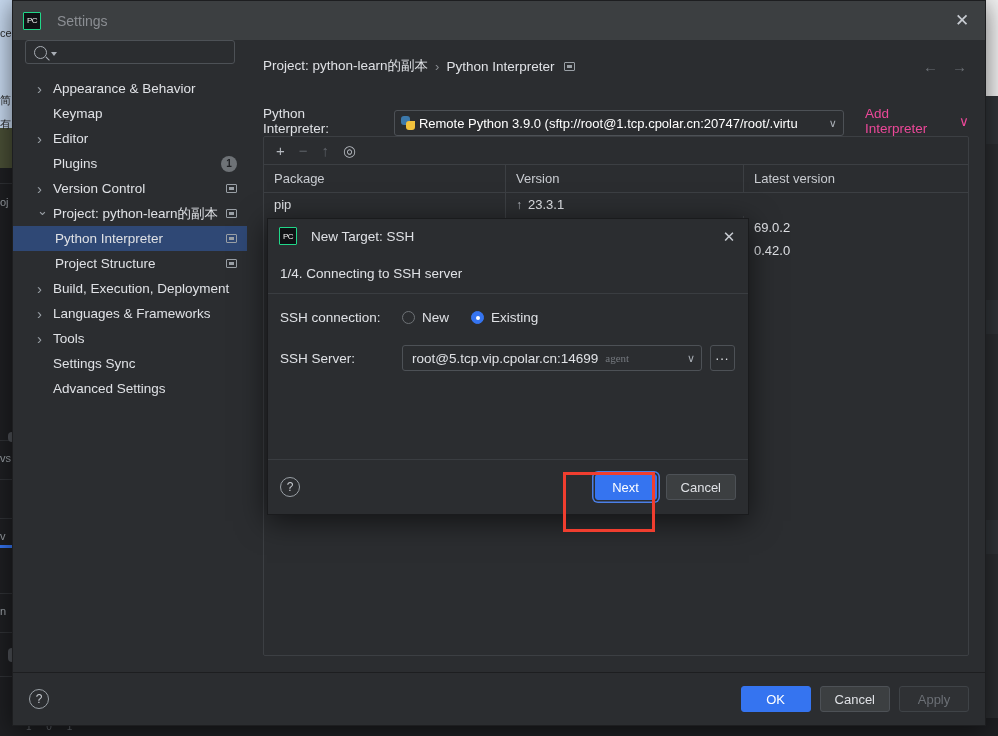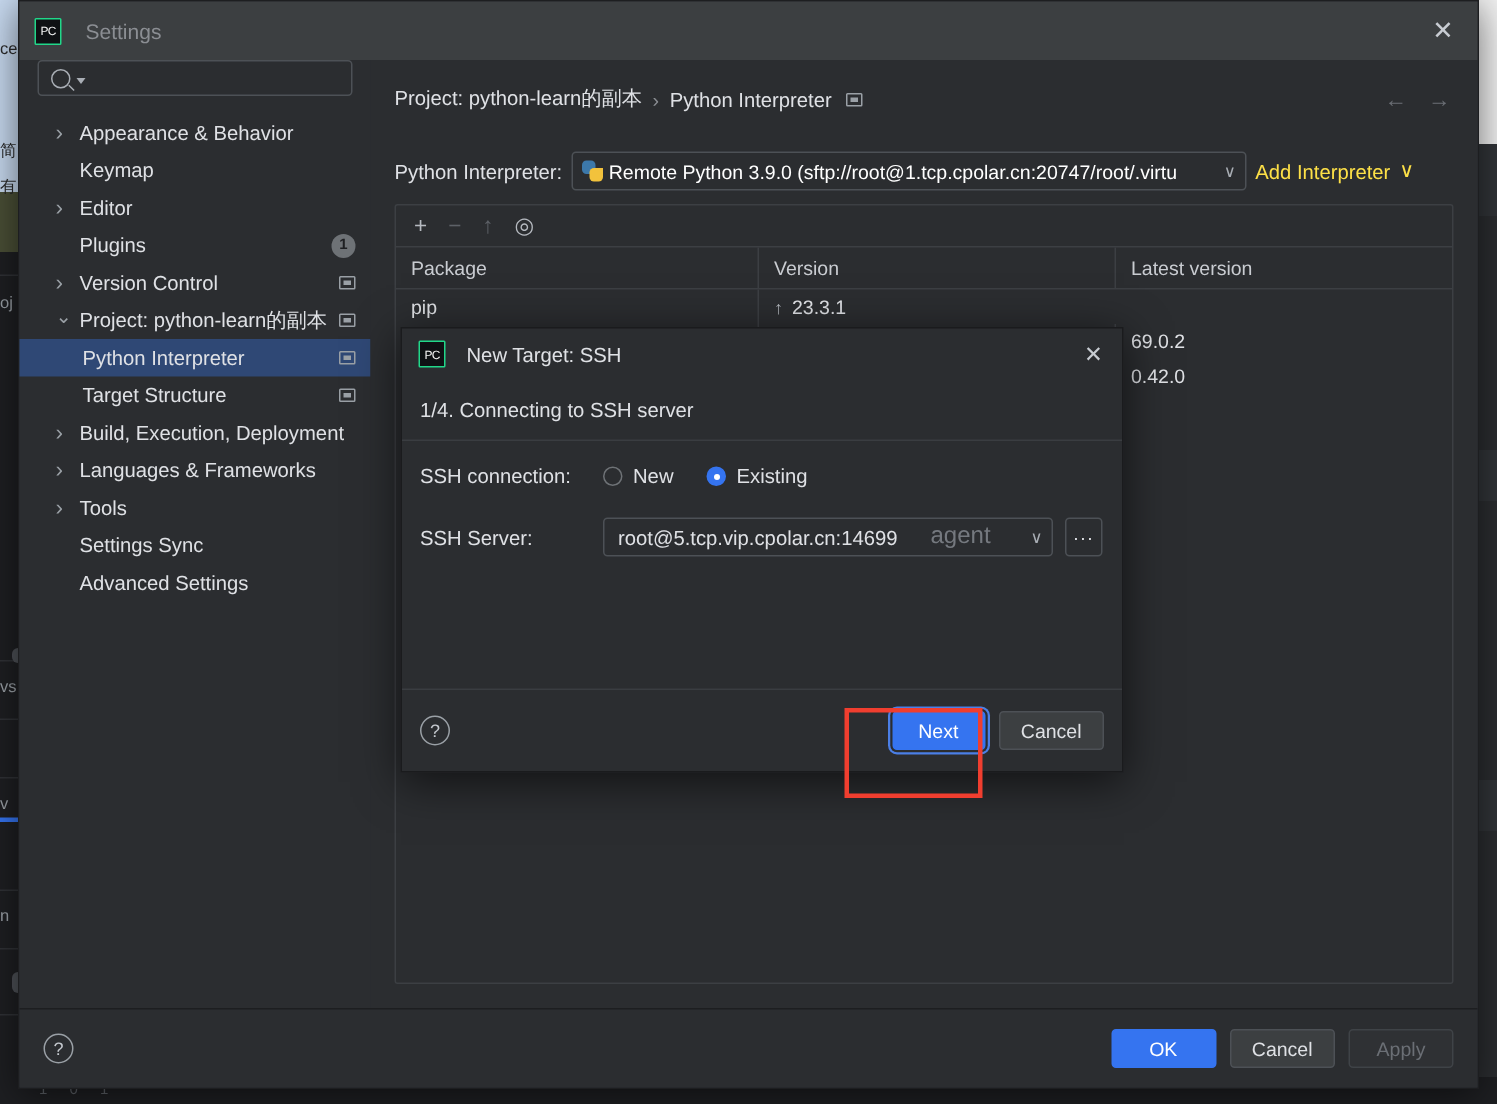--- a/index.html
+++ b/index.html
@@ -294,22 +294,22 @@
     gap: 14px;
     color: #6b6f75;
     font-size: 15px;
   }
   .nav-arrows span { cursor: pointer; line-height: 1; }
 
   .interp-row {
     height: 44px;
     min-height: 44px;
     display: flex;
-    align-items: center;
-    gap: 6px;
+    align-items: flex-end;
+    gap: 21px;
   }
   .interp-label { font-size: 13.5px; color: #dfe1e5; }
   .combo {
     flex: 0 0 auto;
     width: 450px;
     height: 26px;
     border: 1px solid #4d5156;
     border-radius: 3px;
     background: #2b2d30;
     display: flex;
@@ -344,21 +344,21 @@
     white-space: nowrap;
     overflow: hidden;
   }
   .chev {
     flex: 0 0 auto;
     color: #a9aeb5;
     font-size: 11px;
     margin-left: 4px;
   }
   .add-interp {
-    color: #fde047;
+    color: #ec4899;
     font-size: 13.5px;
     cursor: pointer;
     display: flex;
     align-items: center;
     gap: 6px;
   }
 
   
   .pkg-panel {
     flex: 1;
@@ -553,21 +553,21 @@
     border: 1px solid #4d5156;
     border-radius: 3px;
     display: flex;
     align-items: center;
     padding: 0 6px 0 9px;
     box-sizing: border-box;
     cursor: pointer;
     background: #2b2d30;
   }
   .server-combo .val { font-size: 13.5px; color: #dfe1e5; white-space: nowrap; }
-  .server-combo .hint { font-size: 16px; color: #75797f; margin-left: 22px; }
+  .server-combo .hint { font-size: 11px; color: #75797f; margin-left: 7px; font-family: Liberation Serif, serif; }
   .server-combo .chev { margin-left: auto; }
   .ellipsis-btn {
     width: 25px; height: 26px;
     margin-left: 8px;
     border: 1px solid #4d5156;
     border-radius: 3px;
     background: #2b2d30;
     color: #dfe1e5;
     font-size: 13px;
     display: flex; align-items: center; justify-content: center;
@@ -695,21 +695,21 @@
         </div>
 
         <div class="tree-item indent selected">
           <span class="label">Python Interpreter</span>
           <span class="trailing">
             <span class="mod-icon"></span>
           </span>
         </div>
 
         <div class="tree-item indent">
-          <span class="label">Target Structure</span>
+          <span class="label">Project Structure</span>
           <span class="trailing">
             <span class="mod-icon"></span>
           </span>
         </div>
 
         <div class="tree-item">
           <span class="arrow right"></span>
           <span class="label">Build, Execution, Deployment</span>
         </div>
 

